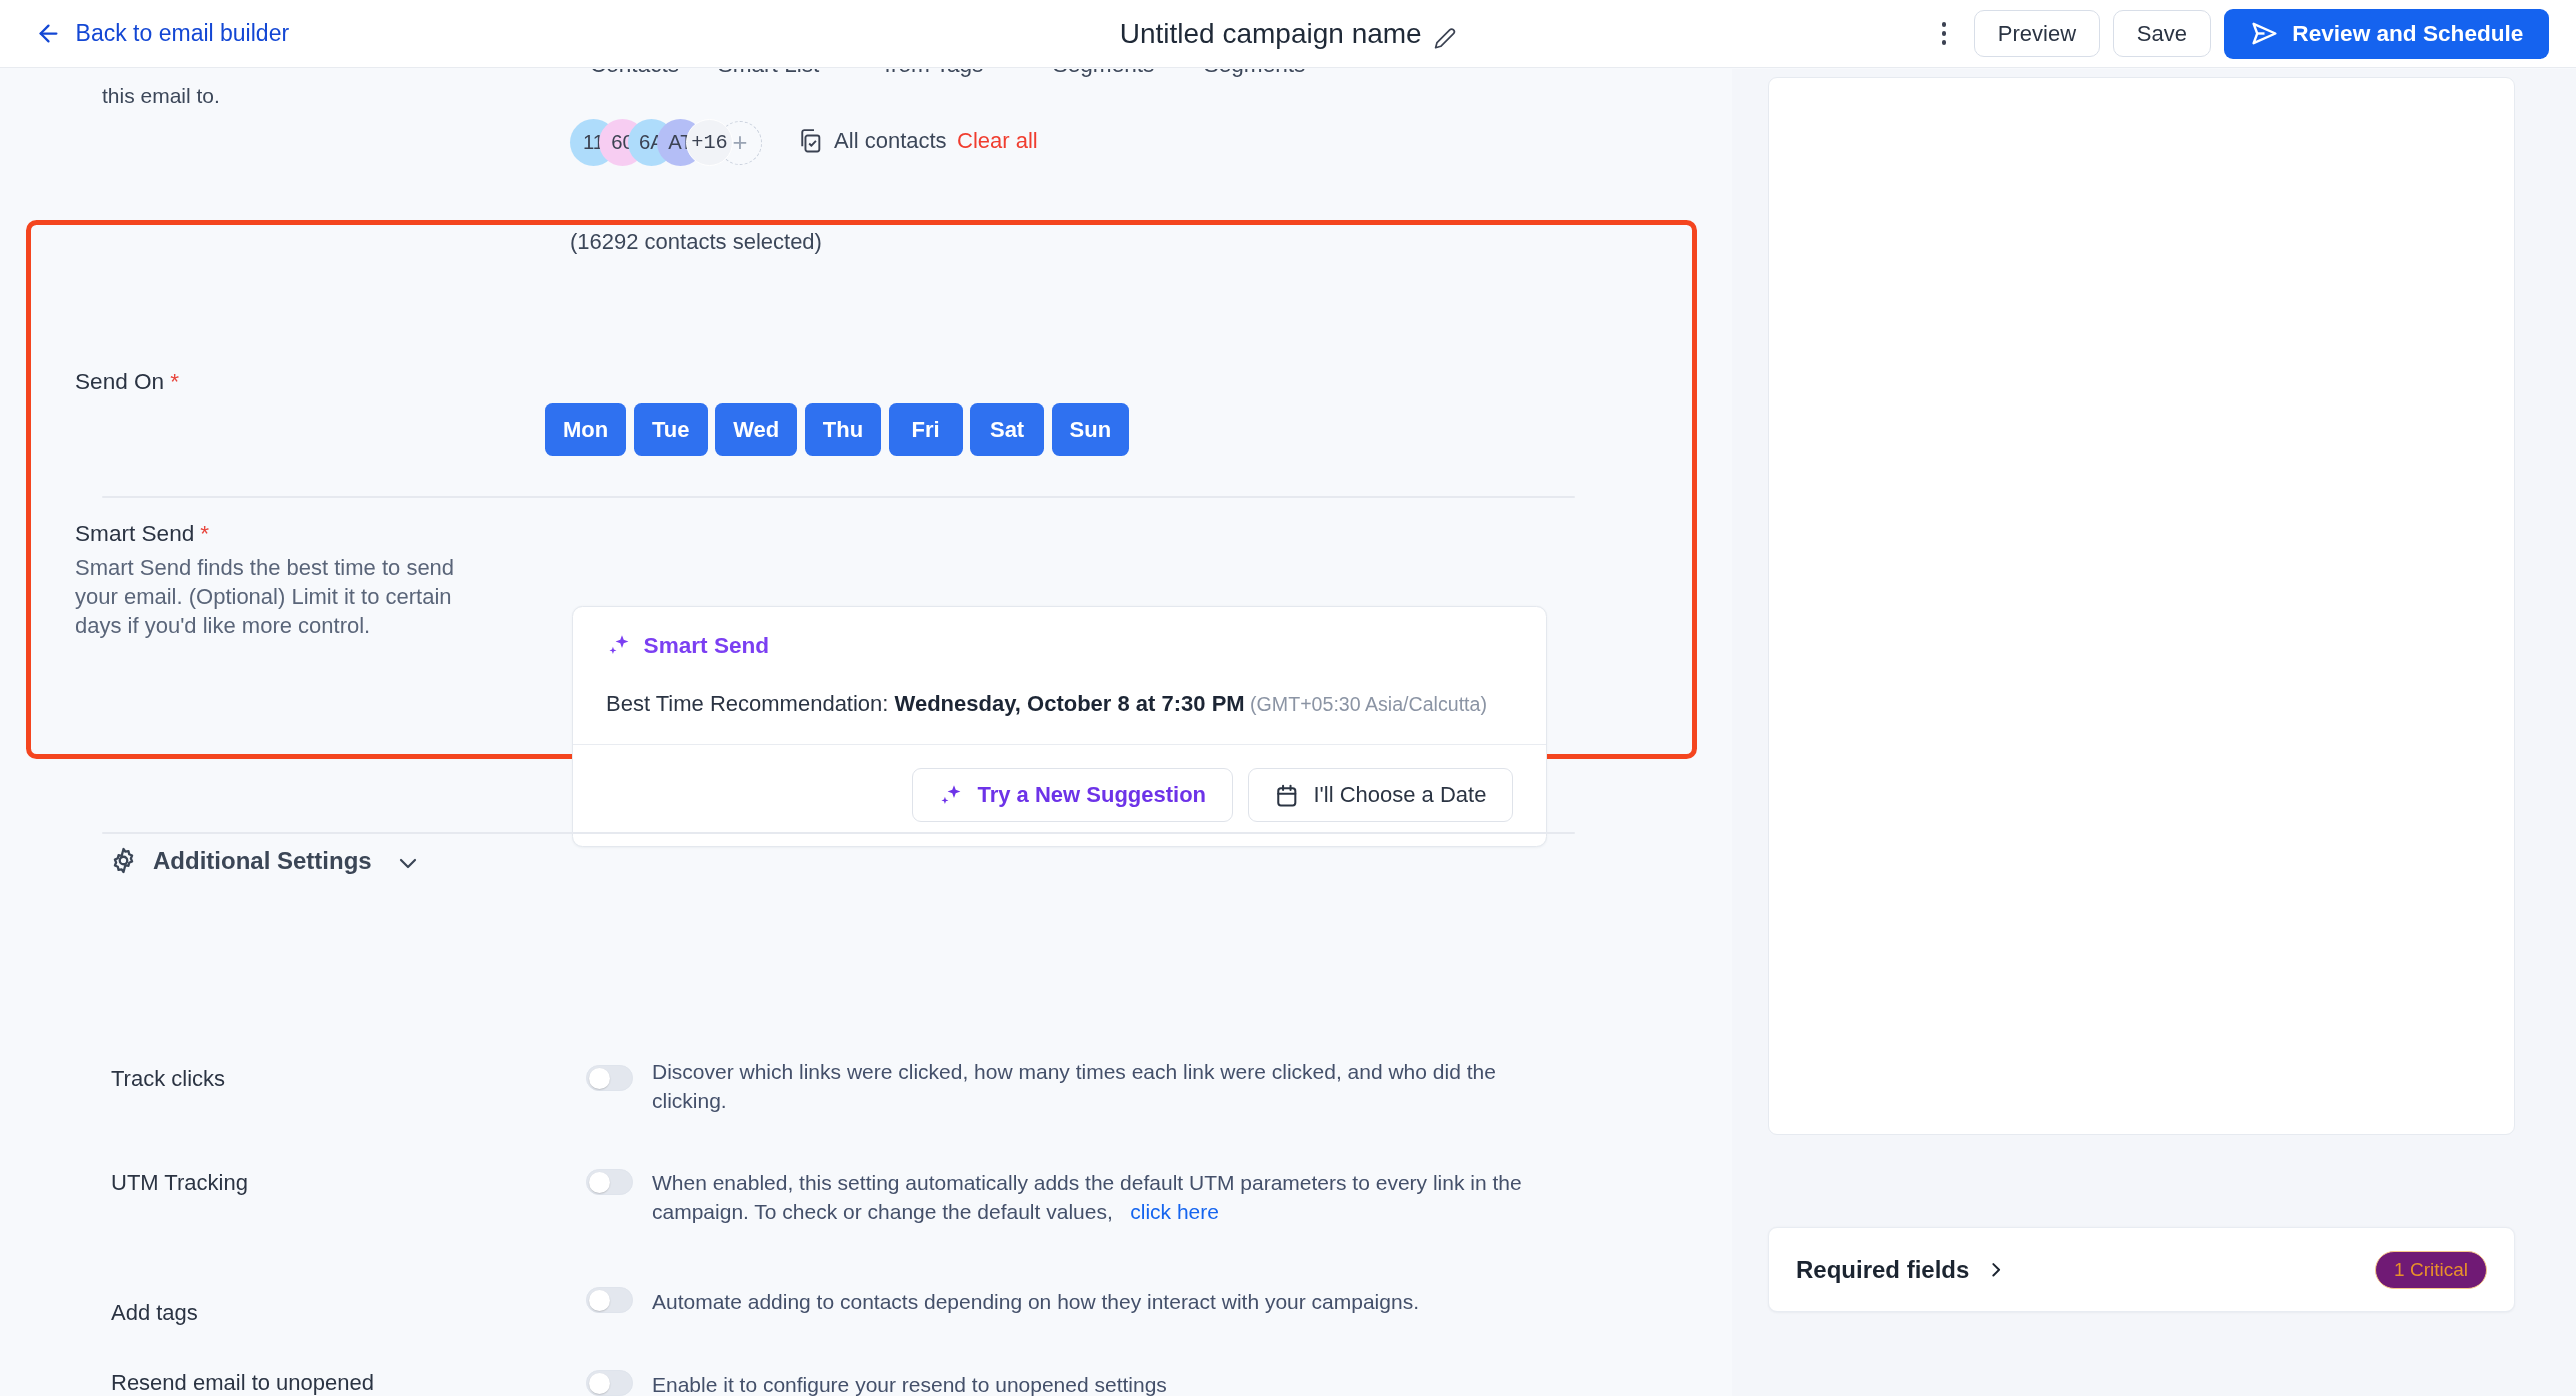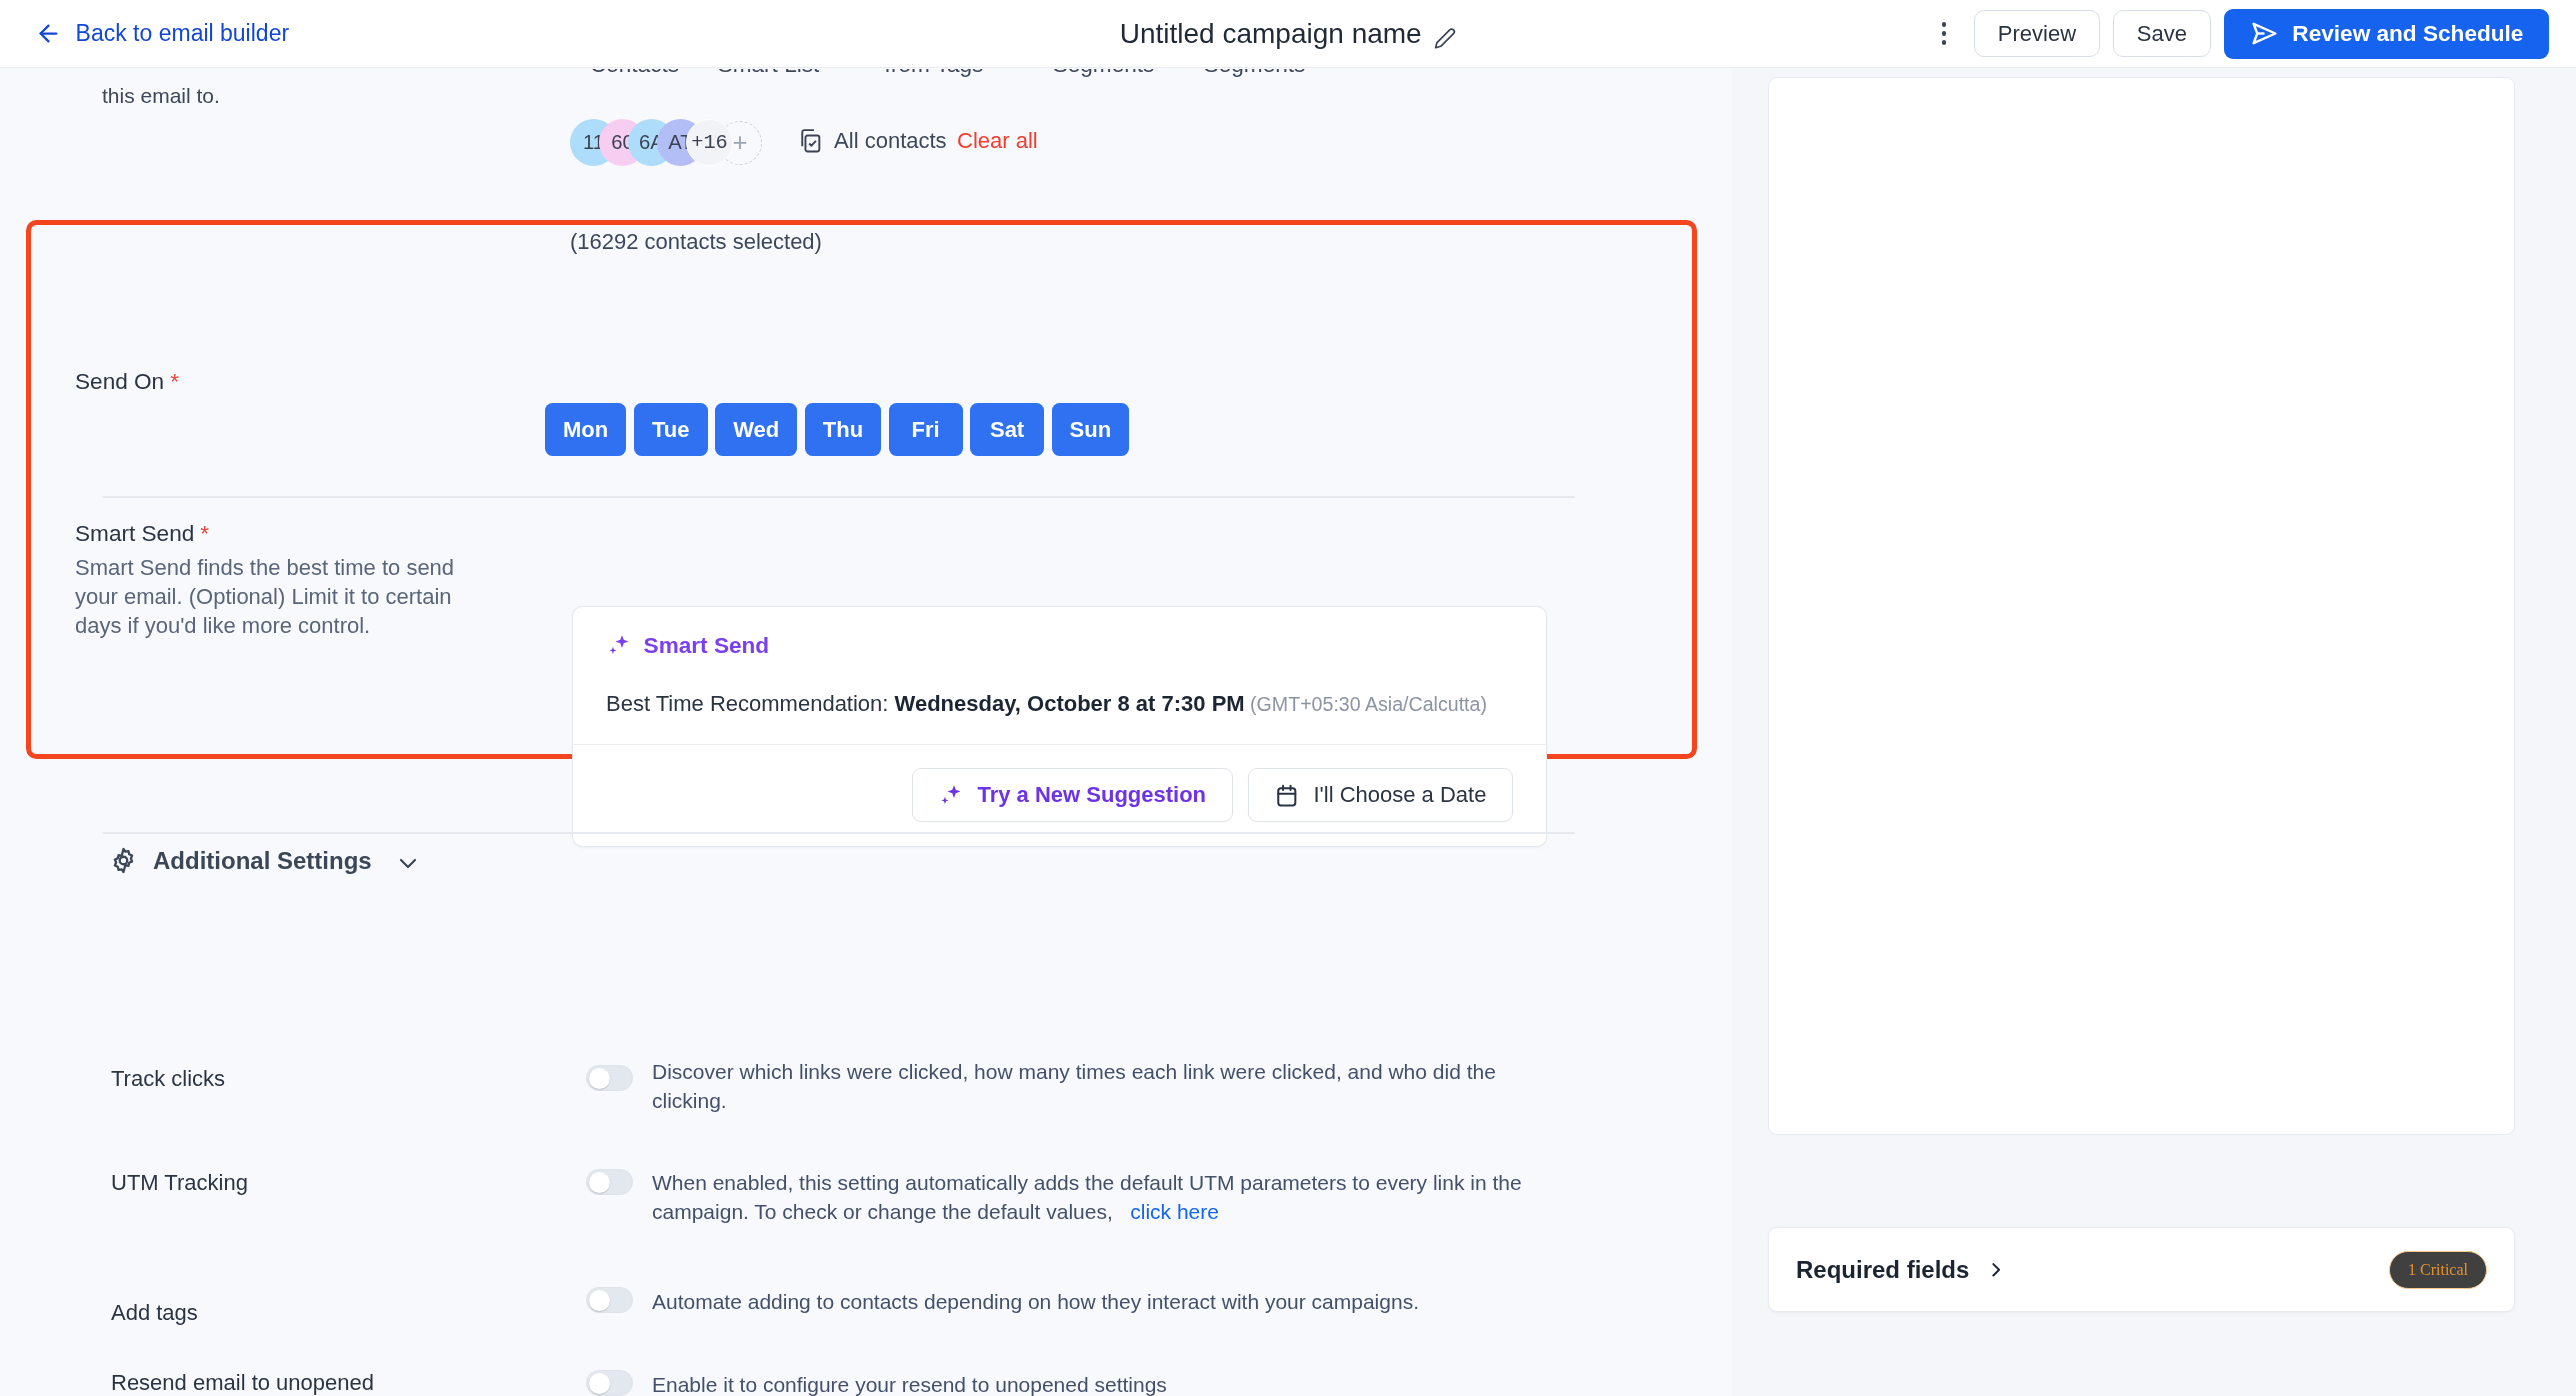--- a/index.html
+++ b/index.html
@@ -246,22 +246,22 @@
     padding: 0 27px;
     box-shadow: 0 0.8px 2.3px rgba(20,30,60,.05);
     cursor: pointer;
   }
   .req-left { display: flex; align-items: center; gap: 16.6px; }
   .req-title { font-size: 24px; font-weight: 700; color: #1b2430; }
   .req-chev { width: 19.6px; height: 19.6px; display:block; }
   .badge {
     height: 38px; padding: 0 18px;
     border: 0.8px solid #f6c88a; border-radius: 19px;
-    background: #404040; color: #e8912a;
-    font-size: 16px; display: flex; align-items: center; font-family: Liberation Serif, serif;
+    background: #701a75; color: #e8912a;
+    font-size: 19px; display: flex; align-items: center;
   }
 </style>
 </head>
 <body>
 
 <div class="topbar">
   <div class="back-link">
     <svg class="back-arrow" viewBox="0 0 24 24" fill="none" stroke="#1347d4" stroke-width="2" stroke-linecap="round" stroke-linejoin="round">
       <line x1="19" y1="12" x2="5" y2="12"></line>
         <polyline points="12 19 5 12 12 5"></polyline>

